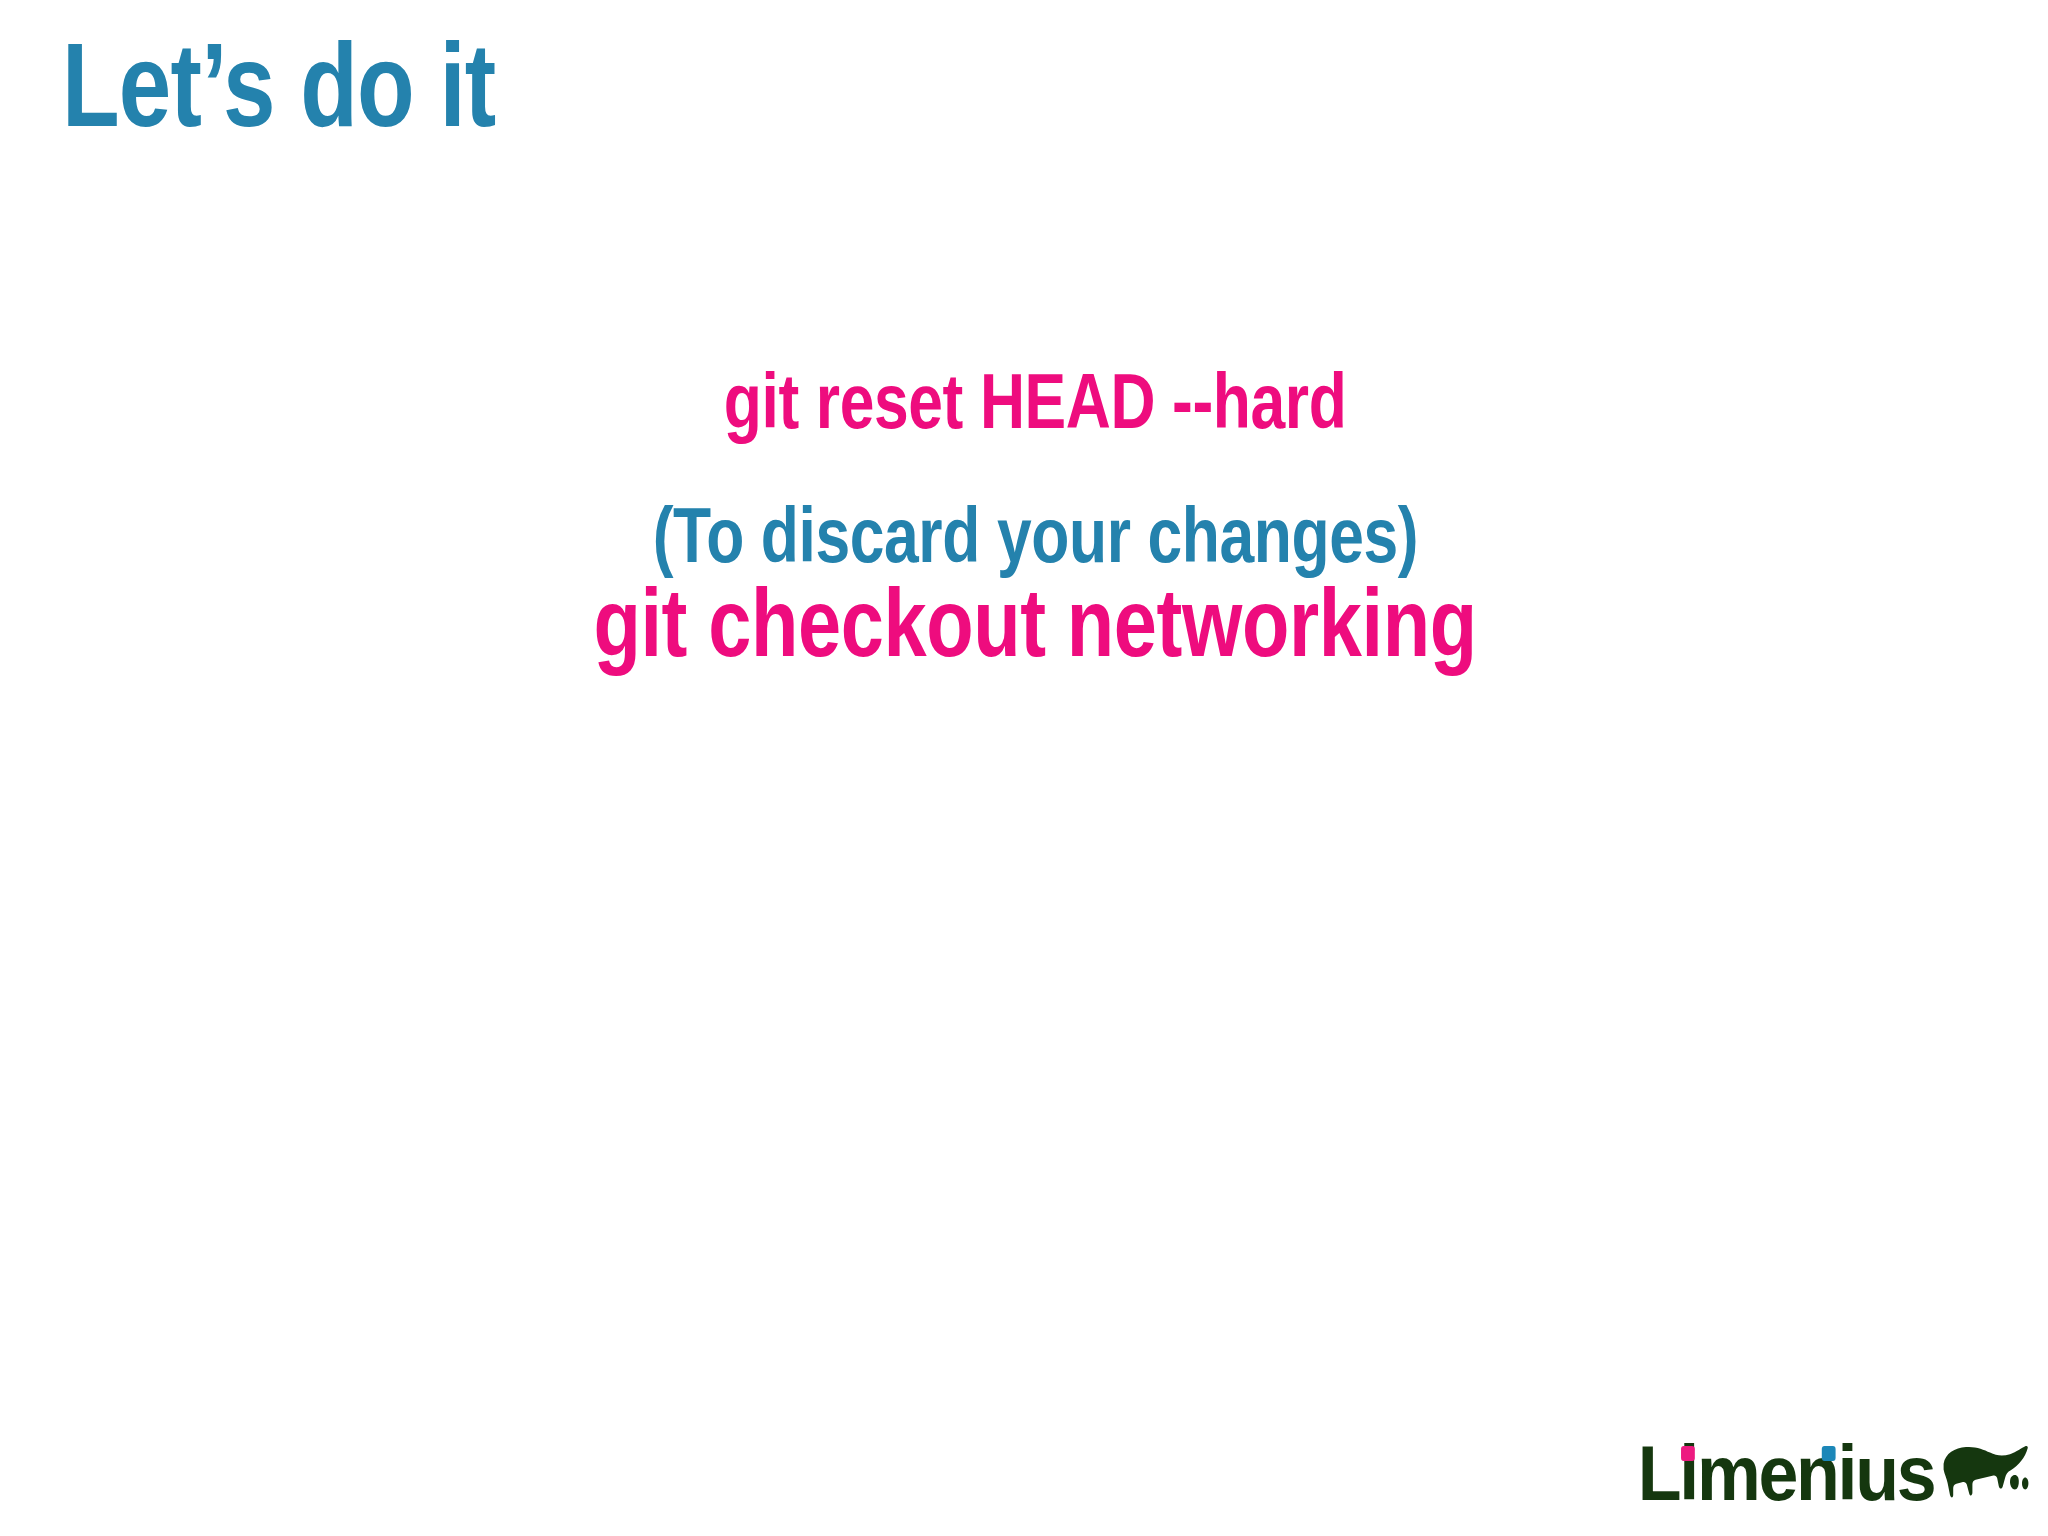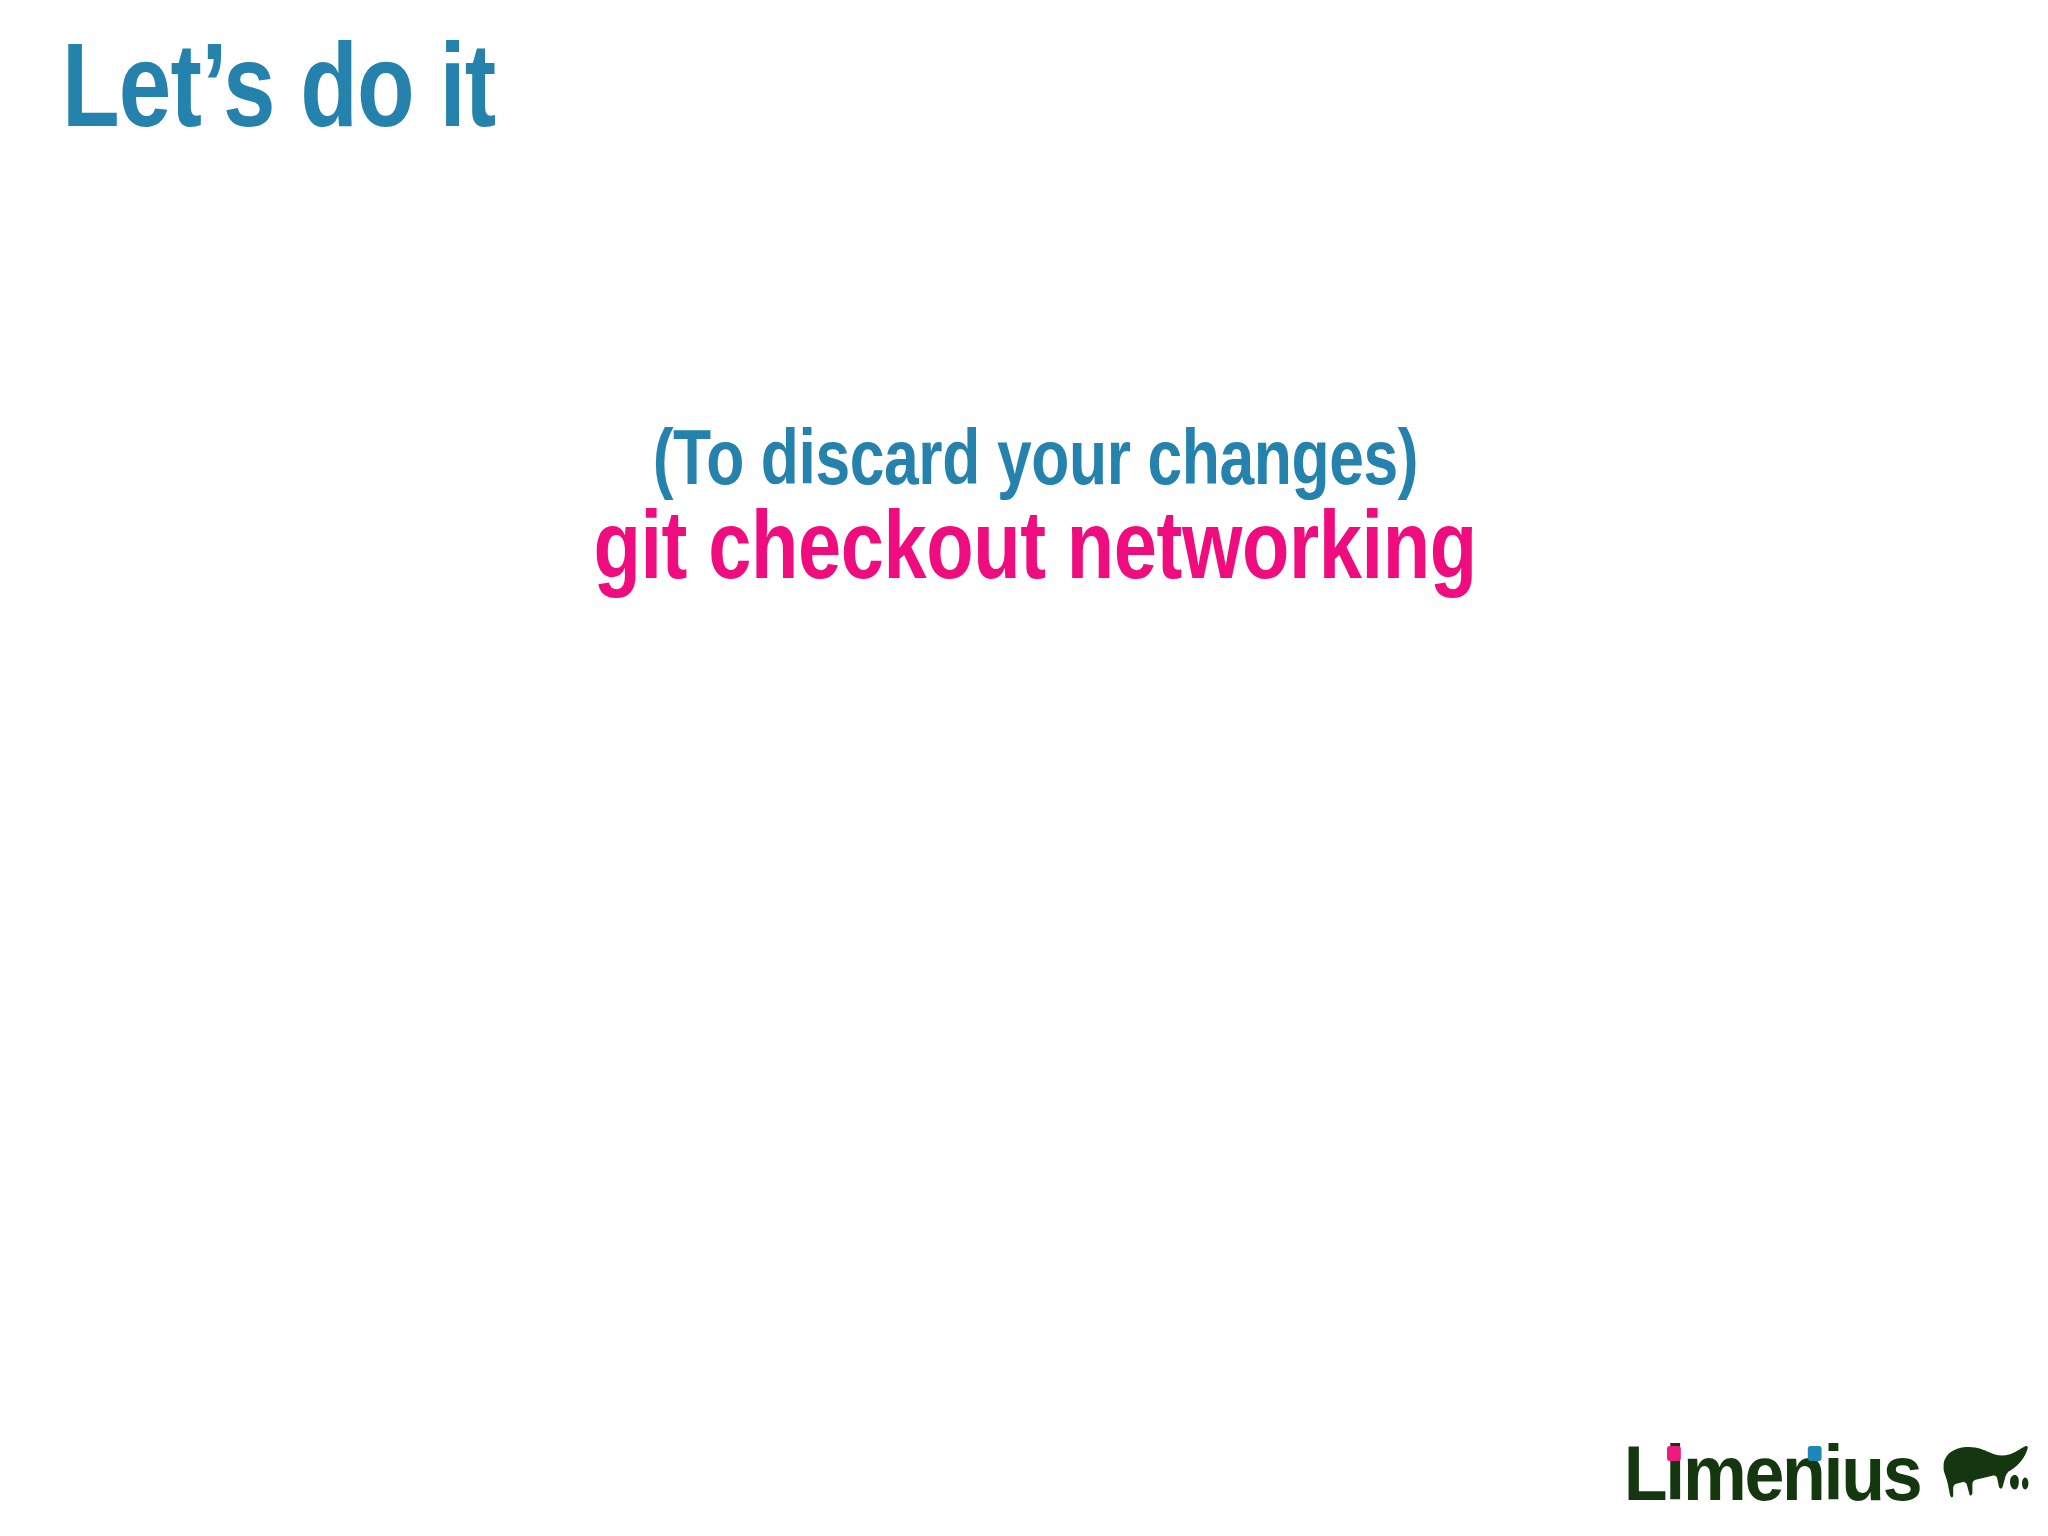--- a/index.html
+++ b/index.html
@@ -75,21 +75,21 @@
 
   .gap-after-first { height: 56px; }
 
   
   .logo {
     position: absolute;
     right: 18px;
     bottom: 26px;
     display: flex;
     align-items: flex-start;
-    gap: 14px;
+    gap: 0;
   }
   .logo-wordmark {
     position: relative;
     font-size: 78px;
     line-height: 0.95;
     font-weight: 700;
     letter-spacing: -2.5px;
     color: #15370F;
     transform: scaleX(0.92);
     transform-origin: right bottom;
@@ -114,20 +114,23 @@
 </style>
 </head>
 <body>
 
 <div class="slide">
 
   <div class="slide-title">Let’s do it</div>
 
   <div class="command-block">
 
+    <div class="cmd-line size-sm cmd-pink">
+      <span>git reset HEAD --hard</span>
+    </div>
 
     <div class="gap-after-first"></div>
 
     <div class="cmd-line size-sm cmd-teal">
       <span>(To discard your changes)</span>
     </div>
 
     <div class="cmd-line size-lg cmd-pink">
       <span>git checkout networking</span>
     </div>

